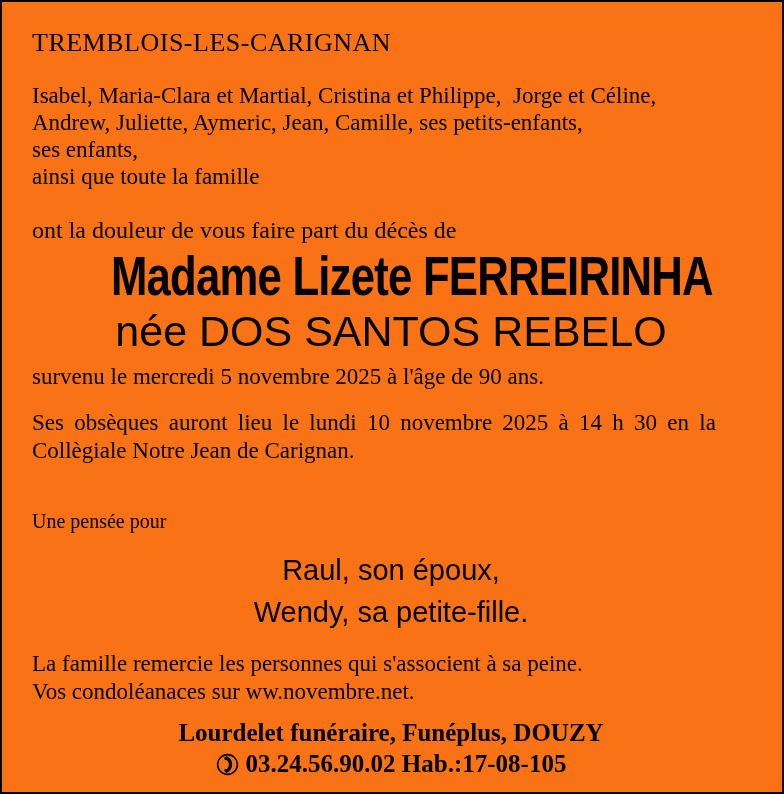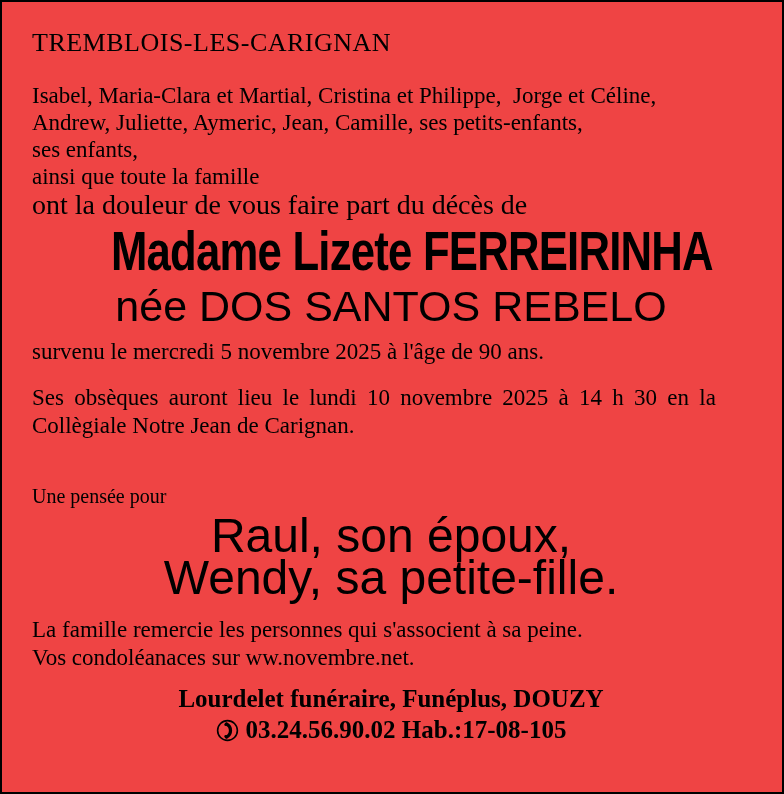--- a/index.html
+++ b/index.html
@@ -1,41 +1,41 @@
 <!DOCTYPE html>
 <html><head>
 <meta charset="utf-8">
 <style>
   html, body { margin: 0; padding: 0; background: #e8e8e8; }
   .page {
     position: relative;
     width: 784px;
     height: 794px;
     box-sizing: border-box;
-    background: #ef4444;
+    background: #f97316;
     border: 2px solid #000000;
     color: #000000;
     font-family: "Liberation Serif", serif;
     overflow: hidden;
     padding: 26px 32px 0 30px;
   }
   .city {
     font-size: 26px;
     line-height: 30px;
     letter-spacing: 0.5px;
   }
   .family {
     margin-top: 24px;
     font-size: 23px;
     line-height: 27px;
   }
   .family .line { white-space: pre-wrap; }
   .announce {
-    margin-top: 1px;
-    font-size: 28px;
+    margin-top: 26px;
+    font-size: 24px;
     line-height: 28px;
   }
   .deceased-name {
     margin-top: 2px;
     text-align: center;
     font-family: "Liberation Sans", sans-serif;
     font-weight: bold;
     font-size: 56px;
     line-height: 60px;
     transform: scaleX(0.78);
@@ -60,24 +60,24 @@
     font-size: 23px;
     line-height: 28px;
   }
   .funeral .justified { word-spacing: 4.5px; }
   .thought-intro {
     margin-top: 42px;
     font-size: 20px;
     line-height: 29px;
   }
   .thought-names {
-    margin-top: 4px;
+    margin-top: 13px;
     text-align: center;
     font-family: "Liberation Sans", sans-serif;
-    font-size: 48px;
+    font-size: 29px;
     line-height: 42px;
   }
   .thanks {
     margin-top: 17px;
     font-size: 23px;
     line-height: 28px;
   }
   .footer {
     margin-top: 11px;
     text-align: center;

